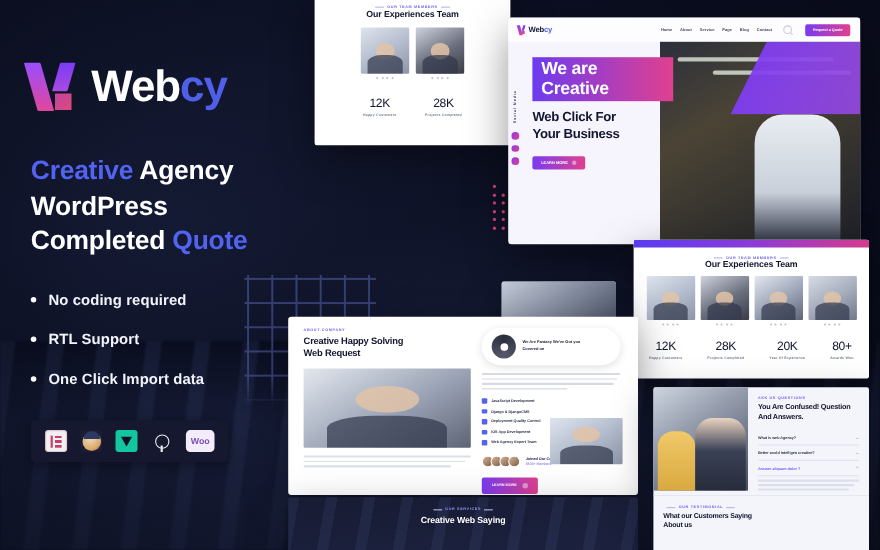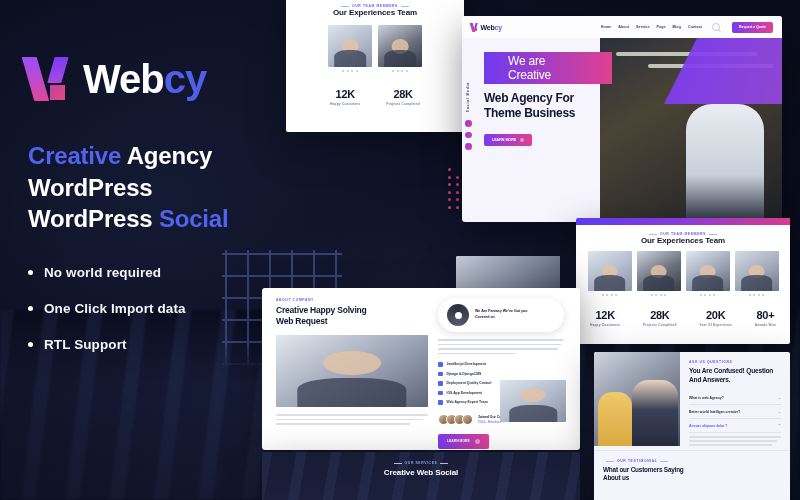--- a/index.html
+++ b/index.html
@@ -106,21 +106,21 @@
   .photo.p4{background:linear-gradient(150deg,#d6dbe4 0%,#a7aebc 50%,#70788a 100%);}
   .photo .face{position:absolute;left:50%;top:34%;transform:translateX(-50%);
     width:38%;height:34%;border-radius:50%;background:rgba(226,195,168,.85);}
   .photo .body{position:absolute;left:50%;bottom:0;transform:translateX(-50%);
     width:72%;height:40%;border-radius:40% 40% 0 0;background:rgba(48,54,74,.7);}
 
   .dots-row{display:flex;gap:2.5px;justify-content:center;margin-top:3px;}
   .dots-row i{width:2px;height:2px;border-radius:50%;background:#bfc4d2;display:block;}
 
   .stat{text-align:center;}
-  .stat .num{font-size:11px;font-weight:700;color:#12152e;letter-spacing:-.3px;}
+  .stat .num{font-size:11px;font-weight:400;color:#12152e;letter-spacing:-.3px;}
   .stat .lbl{font-size:3.2px;font-weight:700;color:#7a8093;margin-top:2px;letter-spacing:.2px;}
 
   .grad-bar{background:linear-gradient(90deg,#5a3bf0,#8b3bd8,#d63b8e);}
 
   
   .mockA{left:286px;top:-6px;width:178px;height:138px;border-radius:2px;}
   .mockA .inner{padding:10px 12px 0;}
   .mockA .imgs{display:flex;gap:6px;justify-content:center;margin-top:8px;}
   .mockA .imgs .cell{width:44px;}
   .mockA .imgs .photo{height:42px;border-radius:1px;}
@@ -146,21 +146,21 @@
   .mockB .heroimg{position:absolute;right:0;top:0;width:182px;height:184px;
     background:linear-gradient(150deg,#2c2f3c 0%,#4b4435 35%,#1e2028 100%);}
   .mockB .heroimg .strip{position:absolute;left:0;right:0;height:4px;background:rgba(236,243,230,.75);border-radius:2px;}
   .mockB .heroimg .pers{position:absolute;right:18px;bottom:0;width:78px;height:118px;
     background:linear-gradient(180deg,#e9edf2 0%,#c9d0da 60%,#2c3142 100%);border-radius:26px 26px 0 0;}
   .mockB .diag{position:absolute;right:0;top:0;width:118px;height:66px;
     background:linear-gradient(110deg,rgba(123,59,245,.95),rgba(151,72,226,.9));
     clip-path:polygon(28% 0,100% 0,100% 100%,0 100%);}
   .mockB .heroleft{position:absolute;left:0;top:0;width:150px;padding:14px 0 0 22px;}
   .mockB .tagline{display:inline-block;background:linear-gradient(90deg,#6d3bf0,#e0408f);
-    color:#fff;font-size:12px;font-weight:400;padding:2px 24px;letter-spacing:-.2px;}
+    color:#fff;font-size:16px;font-weight:700;padding:2px 8px;letter-spacing:-.2px;}
   .mockB h2{font-size:12px;font-weight:700;color:#12152e;line-height:1.28;margin-top:7px;letter-spacing:-.3px;}
   .mockB .lbtn{display:inline-flex;align-items:center;gap:4px;margin-top:12px;
     background:linear-gradient(90deg,#7a3bf0,#e0408f);color:#fff;font-size:3.6px;font-weight:700;
     padding:4px 8px;border-radius:2px;}
   .mockB .lbtn i{display:block;width:4px;height:4px;border-radius:50%;background:rgba(255,255,255,.45);}
   .mockB .social{position:absolute;left:3px;top:44px;display:flex;flex-direction:column;align-items:center;gap:5px;}
   .mockB .social .vtxt{writing-mode:vertical-rl;transform:rotate(180deg);
     font-size:3.4px;font-weight:700;color:#3a3f59;letter-spacing:.8px;margin-bottom:3px;}
   .mockB .social i{width:6.5px;height:6.5px;border-radius:50%;display:block;
     background:linear-gradient(135deg,#8a3bf0,#e0408f);}
@@ -287,38 +287,53 @@
           <span class="v2"></span>
           <span class="sq"></span>
       </div>
       <div class="logo-type">
         <span class="w">Web</span><span class="c">cy</span>
       </div>
     </div>
 
     <div class="headline">
       <span class="accent">Creative</span><span> Agency WordPress</span><br>
-      <span>WordPress </span><span class="accent2">Social</span>
+      <span>Completed </span><span class="accent2">Quote</span>
     </div>
 
     <ul class="features">
       <li>
           <span class="dot"></span>
-          <span>No world required</span>
+          <span>No coding required</span>
+        </li>
+      <li>
+          <span class="dot"></span>
+          <span>RTL Support</span>
         </li>
       <li>
           <span class="dot"></span>
           <span>One Click Import data</span>
         </li>
-      <li>
-          <span class="dot"></span>
-          <span>RTL Support</span>
-        </li>
     </ul>
 
+    <div class="badges">
+      <div class="badge b-elementor">
+          <span></span>
+        </div>
+      <div class="badge b-mailchimp">
+          <span class="mc"></span>
+        </div>
+      <div class="badge b-vamtam">
+          <span class="vt"></span>
+        </div>
+      <div class="badge b-query">
+          <span class="q"></span>
+        </div>
+      <div class="badge b-woo">Woo</div>
+    </div>
   </div>
 
   <div class="mock mockA">
     <div class="inner">
       <div class="eyebrow line">OUR TEAM MEMBERS</div>
       <div class="sec-title">Our Experiences Team</div>
       <div class="imgs">
         <div class="cell">
           <div class="photo p1">
               <span class="face"></span>
@@ -387,22 +402,22 @@
       <div class="diag"></div>
       <div class="social">
         <span class="vtxt">Social Media</span>
         <i></i>
         <i></i>
         <i></i>
       </div>
       <div class="heroleft">
         <span class="tagline">We are Creative</span>
         <h2>
-          <span>Web Agency For</span><br>
-          <span>Theme Business</span>
+          <span>Web Click For</span><br>
+          <span>Your Business</span>
         </h2>
         <span class="lbtn">
           <span>LEARN MORE</span>
           <i></i>
         </span>
       </div>
     </div>
   </div>
 
   <div class="mock mockC">
@@ -564,21 +579,21 @@
       </div>
     </div>
     <div class="photo p1 sidephoto">
         <span class="face" style="top:18%"></span>
         <span class="body"></span>
       </div>
   </div>
 
   <div class="mock mockF">
     <div class="eyebrow line">OUR SERVICES</div>
-    <div class="sec-title">Creative Web Social</div>
+    <div class="sec-title">Creative Web Saying</div>
   </div>
 
   <div class="mock mockG">
     <div class="row">
       <div class="gphoto">
           <span class="y"></span>
           <span class="m"></span>
         </div>
       <div class="gcontent">
         <div class="eyebrow">ASK US QUESTIONS</div>

